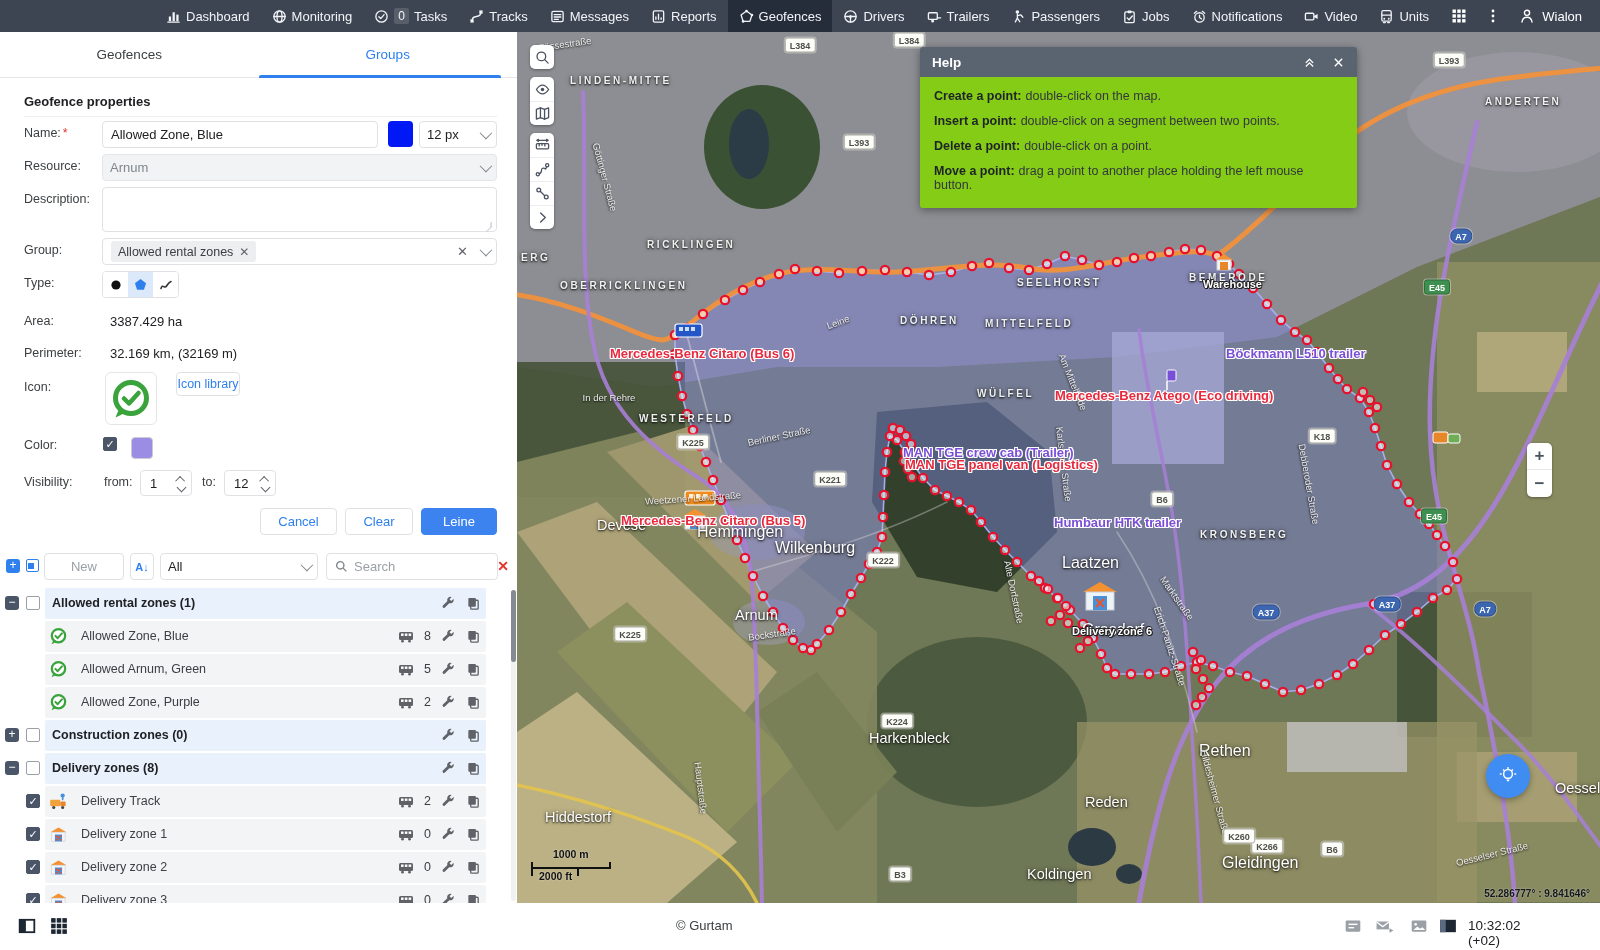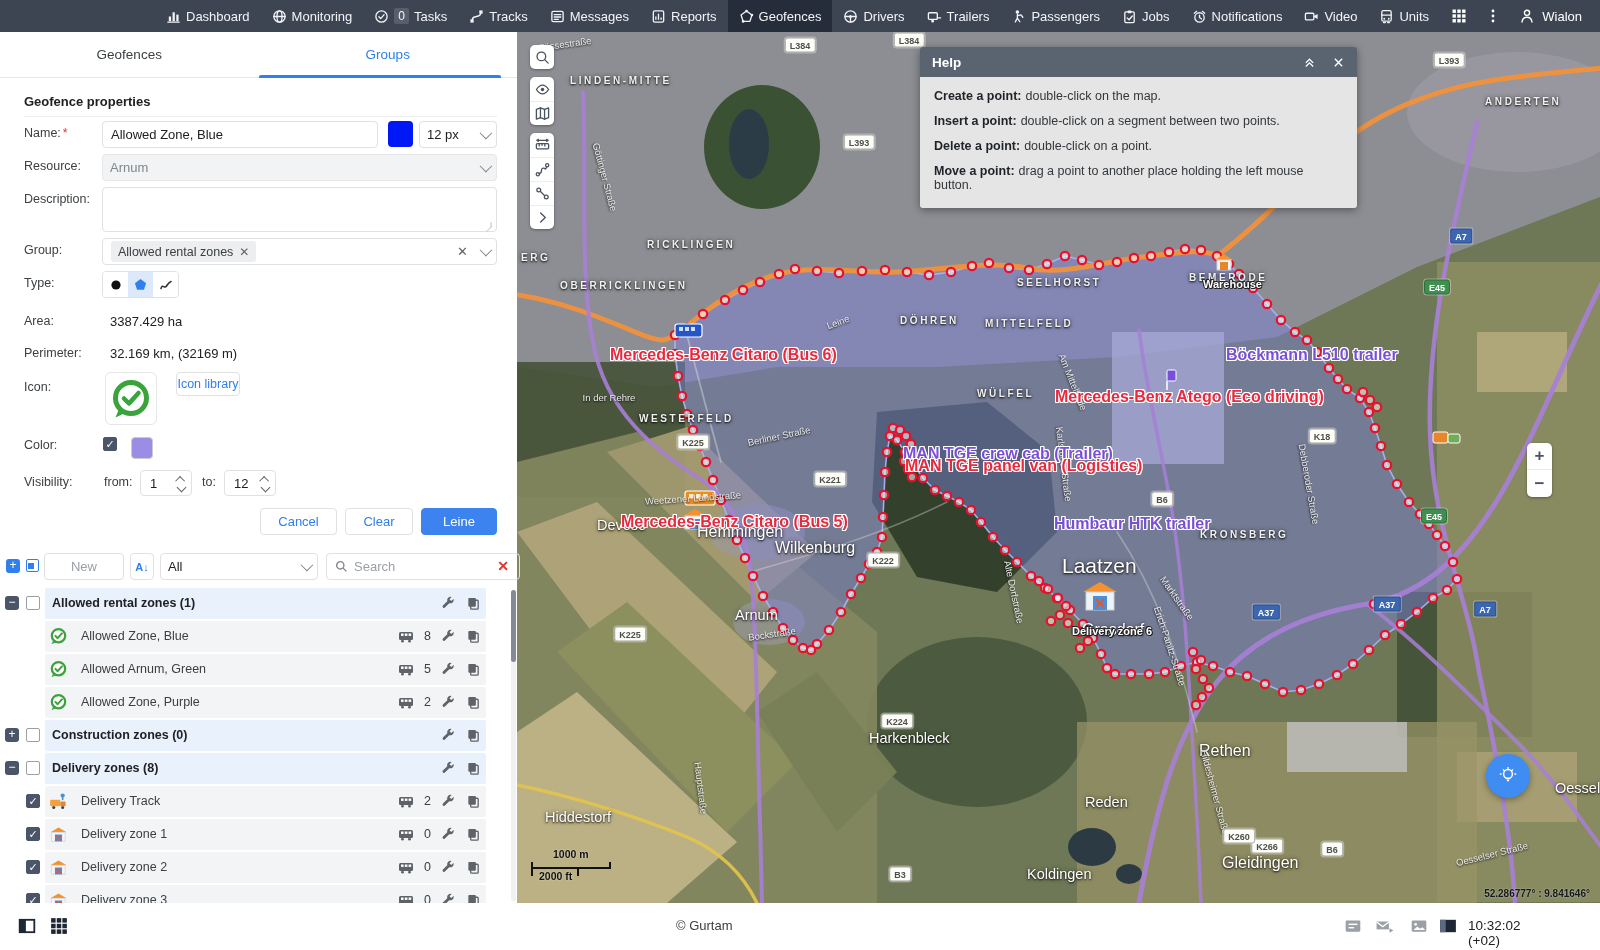--- a/index.html
+++ b/index.html
@@ -91,21 +91,21 @@
   
   #list-toolbar { position:absolute; left:0; top:521px; width:517px; height:28px; }
   .tb-plus { position:absolute; left:6px; top:6px; width:14px; height:14px; background:#2f80ed; border-radius:3px;
     color:#fff; font-size:12px; line-height:13px; text-align:center; cursor:pointer; }
   .tb-square { position:absolute; left:26px; top:6px; width:13px; height:13px; border:1.6px solid #2f80ed;
     border-radius:2px; cursor:pointer; }
   .tb-square::after { content:""; position:absolute; left:1px; top:3px; width:6px; height:6px; background:#2f80ed; }
   #btn-new { position:absolute; left:44px; top:0; width:80px; color:#9aa0a6; }
   #btn-sort { position:absolute; left:130px; top:0; width:24px; color:#2f80ed; font-size:11px; font-weight:bold; }
   #sel-all { position:absolute; left:160px; top:0; width:158px; }
-  #search-box { position:absolute; left:326px; top:0; width:194px; height:27px; border:1px solid #dfe1e5;
+  #search-box { position:absolute; left:326px; top:0; width:172px; height:27px; border:1px solid #dfe1e5;
     border-radius:4px; display:flex; align-items:center; gap:6px; padding:0 8px; }
   #search-box svg { width:13px; height:13px; }
   #search-box input { border:none; outline:none; font-size:13px; color:#202124; width:110px; font-family:inherit;}
   #search-box input::placeholder { color:#9aa0a6; }
   #tb-close { position:absolute; right:8px; top:5px; color:#e5332c; font-size:14px; font-weight:bold; cursor:pointer; }
 
   
   #geofence-list { position:absolute; left:0; top:556px; width:517px; height:315px; overflow:hidden; }
   .grow { position:relative; height:31px; margin-bottom:2px; }
   .row-bg { position:absolute; left:45px; right:31px; top:0; bottom:0; border-radius:2px; }
@@ -124,46 +124,46 @@
 
   #list-scrollbar { position:absolute; right:1px; top:558px; width:5px; height:311px; background:#f1f1f1; border-radius:3px;}
   #list-thumb { position:absolute; left:0; top:0; width:5px; height:72px; background:#858b93; border-radius:3px; cursor:pointer;}
 
   
   #map-canvas { position:absolute; left:0; top:0; }
   .map-label { position:absolute; white-space:nowrap; pointer-events:none; }
   .district { color:#f0f2f0; font-size:10px; font-weight:bold; letter-spacing:2.6px;
     text-shadow:0 1px 2px rgba(0,0,0,.85), 0 0 4px rgba(0,0,0,.6); }
   .town { color:#fff; font-size:14.5px; text-shadow:0 1px 2px rgba(0,0,0,.85), 0 0 4px rgba(0,0,0,.55); }
-  .town.md { font-size:16px; } .town.lg { font-size:21px; }
+  .town.md { font-size:16px; } .town.lg { font-size:16px; }
   .street { color:#ececec; font-size:9.5px; text-shadow:0 1px 2px rgba(0,0,0,.9); }
   .mbadge { position:absolute; transform:translate(-50%,-50%); background:#fcfcf8; border:1px solid #a8a89e;
     border-radius:3px; color:#50504a; font-size:9px; font-weight:bold; padding:1.5px 4px;
     box-shadow:0 0 0 1px rgba(255,255,255,.35); pointer-events:none; }
-  .mbadge.motorway { background:#3d66b0; color:#fff; border-color:#2b4c8e; border-radius:1px; }
+  .mbadge.motorway { background:#3d66b0; color:#fff; border-color:#2b4c8e; border-radius:7px; }
   .mbadge.euro { background:#3f8f50; color:#fff; border-color:#2c6e3a;margin-top:16px; }
-  .unit-label { font-size:16px; font-weight:bold;
+  .unit-label { font-size:13px; font-weight:bold;
     text-shadow:1px 0 0 #fff,-1px 0 0 #fff,0 1px 0 #fff,0 -1px 0 #fff,1px 1px 0 #fff,-1px -1px 0 #fff,1px -1px 0 #fff,-1px 1px 0 #fff; }
   .unit-red { color:#e8293e; } .unit-purple { color:#7a4fd8; }
   .poi-label { color:#fff; font-size:11px; font-weight:bold;
     text-shadow:1px 0 0 #222,-1px 0 0 #222,0 1px 0 #222,0 -1px 0 #222,1px 1px 0 #222,-1px -1px 0 #222; }
 
   #map-toolbar { position:absolute; left:13px; top:13px; width:24px; z-index:30; }
   .mt-group { background:#fff; border-radius:5px; box-shadow:0 1px 3px rgba(0,0,0,.35); margin-bottom:8px; }
   .mt-btn { width:24px; height:24px; display:flex; align-items:center; justify-content:center; cursor:pointer; }
   .mt-btn + .mt-btn { border-top:1px solid #eee; }
   .mt-btn svg { width:15px; height:15px; }
 
   #help-panel { position:absolute; left:403px; top:15px; width:437px; z-index:35;
     box-shadow:0 2px 8px rgba(0,0,0,.4); border-radius:3px; overflow:hidden; }
   #help-header { height:30px; background:#5a6370; color:#fff; display:flex; align-items:center;
     padding:0 12px; font-size:13.5px; font-weight:bold; }
   #help-header .sp { flex:1; }
   #help-header svg { width:13px; height:13px; cursor:pointer; margin-left:16px; }
-  #help-body { background:#e5e5e5; padding:12px 14px 14px; }
+  #help-body { background:#84cc16; padding:12px 14px 14px; }
   .help-row { font-size:12.5px; color:#33373c; margin-bottom:11px; }
   .help-row:last-child { margin-bottom:2px; }
   .help-row b { color:#1f2328; margin-right:4px; }
 
   #zoom-ctrl { position:absolute; left:1010px; top:411px; width:25px; background:#fff; border-radius:5px;
     box-shadow:0 1px 3px rgba(0,0,0,.35); z-index:30; }
   .zbtn { height:27px; display:flex; align-items:center; justify-content:center; font-size:17px;
     color:#4a5360; cursor:pointer; font-weight:bold; }
   .zbtn:first-child { border-bottom:1px solid #e8e8e8; }
 

